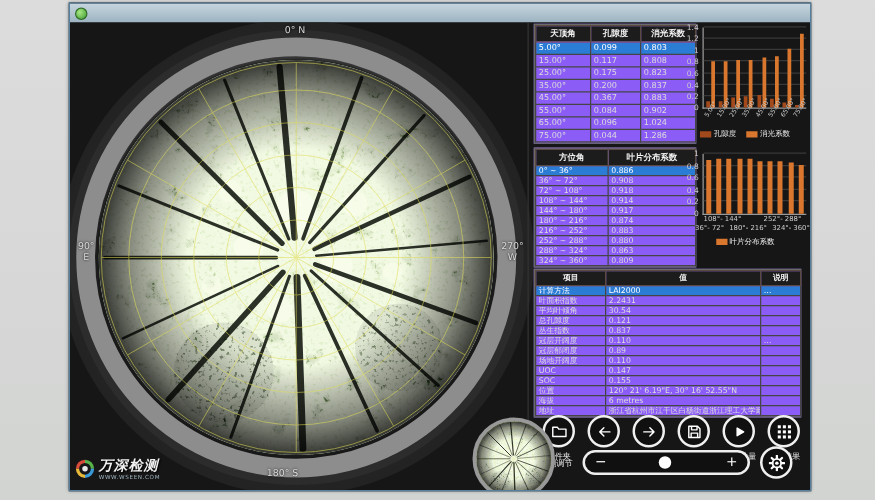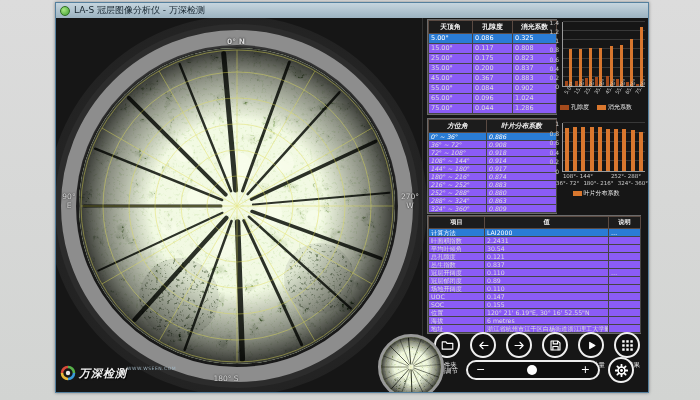--- a/index.html
+++ b/index.html
@@ -15,42 +15,42 @@
   
   .lens-outer{position:absolute;left:-9px;top:-2px;width:380px;height:380px;border-radius:50%;
     background:radial-gradient(circle,#262626 0 60%,#1b1b1b 92%,#161616 100%);}
   .lens-ring{position:absolute;left:5px;top:12px;width:352px;height:352px;border-radius:50%;
     border:15px solid #8d8d8d;box-sizing:border-box;
     box-shadow:0 0 0 6px #2c2c2c, inset 0 0 10px rgba(0,0,0,.85), inset 0 2px 2px rgba(255,255,255,.25);}
   .photo{position:absolute;left:23px;top:30px;width:316px;height:316px;border-radius:50%;overflow:hidden;
     background:radial-gradient(circle at 50% 45%,#c2d194 0%,#88a862 28%,#57753f 52%,#2e4826 76%,#16250f 100%);}
   .compass{position:absolute;color:#d8d8d8;font-size:7.5px;line-height:9px;text-align:center;z-index:9;
     text-shadow:0 0 2px #000;display:flex;flex-direction:column;}
-  .c-n{left:158px;top:19px;width:44px;font-weight:bold;}
+  .c-n{left:158px;top:1px;width:44px;}
   .c-e{left:2px;top:174px;width:22px;}
   .c-w{left:342px;top:174px;width:24px;}
   .c-s{left:146px;top:356px;width:48px;text-align:center;}
   
   .logo{position:absolute;left:4px;top:347px;display:flex;align-items:center;gap:3px;z-index:10;}
-  .logo-texts{display:flex;flex-direction:row;}
+  .logo-texts{display:flex;flex-direction:column;}
   .brand{font-size:11px;font-weight:bold;font-style:italic;color:#f2f2f2;letter-spacing:1px;
     text-shadow:1px 1px 1px #000;}
   .site{font-size:4.5px;color:#9fb3bf;letter-spacing:.5px;}
   .divider{position:absolute;left:366px;top:0;width:1px;height:374px;background:#333;}
   
   .tbl{position:absolute;background:#8b5cf6;border:1px solid #6a6a6a;box-sizing:border-box;}
   .tbl table{border-collapse:collapse;table-layout:fixed;width:100%;}
   .tbl th{color:#f2f2f2;font-weight:bold;border:1px solid #5a4a42;background:#1c1c1c;text-align:center;
     overflow:hidden;white-space:nowrap;}
   .tbl td{color:#dcdcdc;border:1px solid #454545;padding:0 2px;white-space:nowrap;overflow:hidden;text-align:left;}
   .tbl tr.sel td{background:#2a7cd5;color:#fff;}
   #zenith-table{left:371px;top:1px;width:130px;}
   #zenith-table th{height:10px;font-size:6.8px;}
   #zenith-table td{height:9px;font-size:6.5px;line-height:9px;}
-  #azimuth-table{left:371px;top:100px;width:130px;font-style:italic;}
+  #azimuth-table{left:371px;top:100px;width:130px;}
   #azimuth-table th{height:10px;font-size:6.8px;}
   #azimuth-table td{height:7px;font-size:6.2px;line-height:7px;}
   #results-table{left:371px;top:197px;width:214px;}
   #results-table th{height:7px;font-size:6.2px;}
   #results-table td{height:7px;font-size:6.2px;line-height:7px;}
   
   .chart{position:absolute;}
   #chart-porosity{left:490px;top:1px;width:100px;height:98px;}
   #chart-leaf{left:490px;top:100px;width:100px;height:96px;}
   .plot{position:absolute;border-left:1px solid #999;border-bottom:1px solid #999;box-sizing:content-box;}
@@ -106,21 +106,20 @@
       <feTurbulence type="fractalNoise" baseFrequency="0.35" numOctaves="3" seed="11"></feTurbulence>
       <feColorMatrix type="matrix" values="0 0 0 0 0.93  0 0 0 0 0.98  0 0 0 0 0.82  3 3 3 0 -3.1"></feColorMatrix>
     </filter>
   </defs>
 </svg>
 
 <div class="desktop">
   <div class="window">
     <div class="titlebar">
       <span class="app-icon"></span>
-      <span class="title">LA-S 冠层图像分析仪 - 万深检测</span>
     </div>
     <div class="content">
       <div class="lens-outer"></div>
       <div class="lens-ring"></div>
       <div class="photo">
         <svg id="canopy-svg" width="316" height="316" viewBox="0 0 316 316">
           <rect x="0" y="0" width="316" height="316" fill="none"></rect>
           <rect x="0" y="0" width="316" height="316" filter="url(#blobs)" opacity="0.9"></rect>
           <g fill="#fbffef" stroke="none">
             <circle cx="158" cy="120" r="16" opacity="0.9"></circle>
@@ -220,22 +219,22 @@
             <thead>
               <tr>
                 <th>天顶角</th>
                 <th>孔隙度</th>
                 <th>消光系数</th>
               </tr>
             </thead>
             <tbody>
               <tr class="sel">
                 <td>5.00°</td>
-                <td>0.086</td>
-                <td>0.325</td>
+                <td>0.099</td>
+                <td>0.803</td>
               </tr>
               <tr>
                 <td>15.00°</td>
                 <td>0.117</td>
                 <td>0.808</td>
               </tr>
               <tr>
                 <td>25.00°</td>
                 <td>0.175</td>
                 <td>0.823</td>

